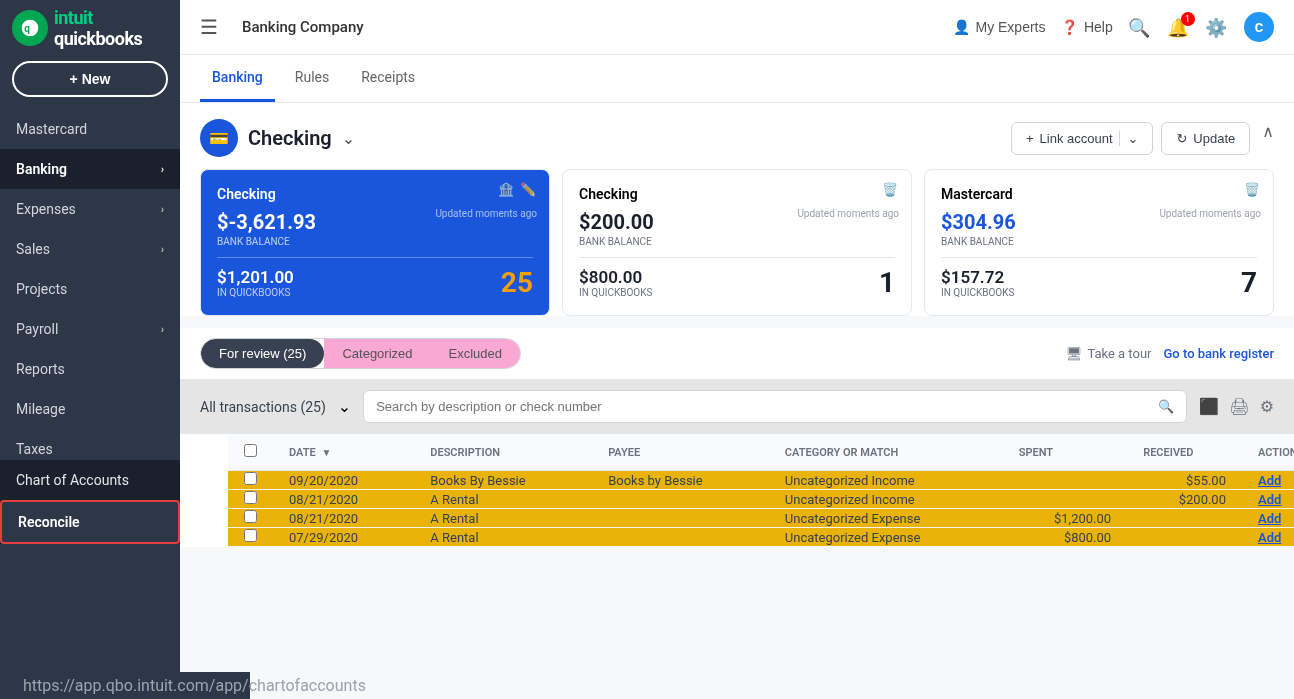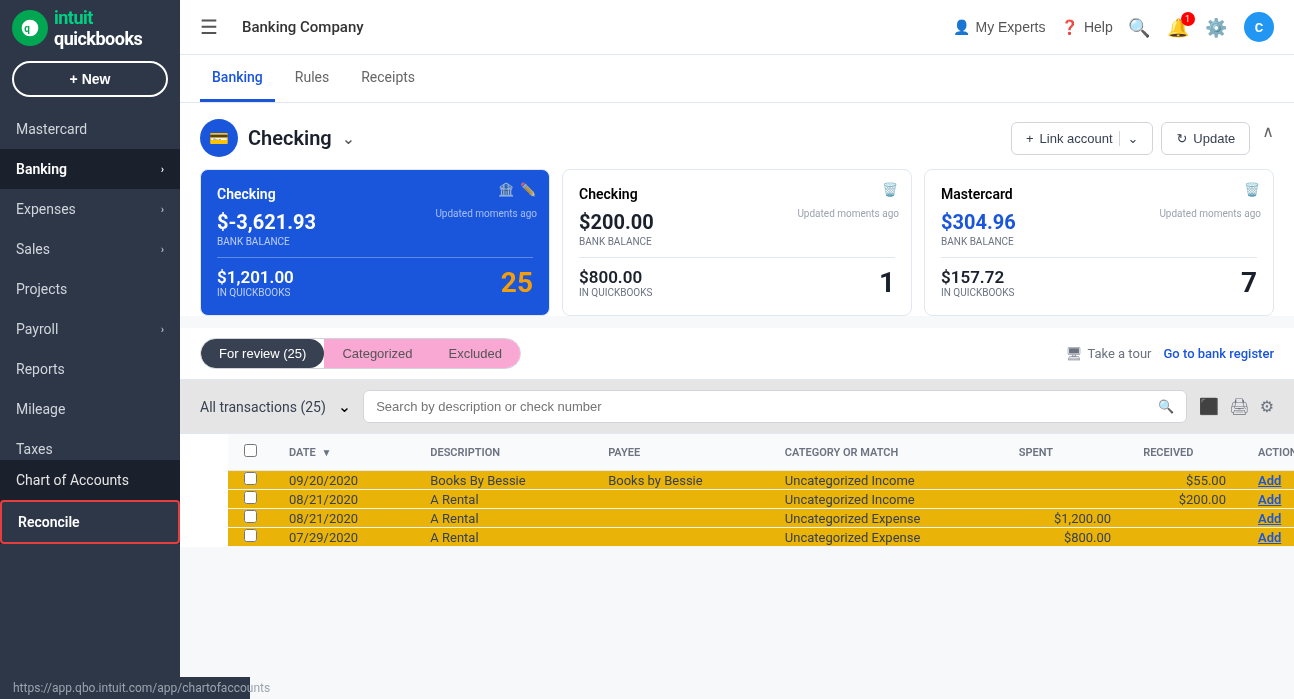--- a/index.html
+++ b/index.html
@@ -92,22 +92,22 @@
     }
 
     
     #status-bar {
       position: fixed;
       bottom: 0;
       left: 0;
       width: 250px;
       background: #2d3748;
       color: #9ca3af;
-      font-size: 12px;
-      padding: 4px 13px;
+      font-size: 16px;
+      padding: 4px 23px;
     }
 
     
     #main {
       flex: 1;
       display: flex;
       flex-direction: column;
       overflow: hidden;
     }
 

